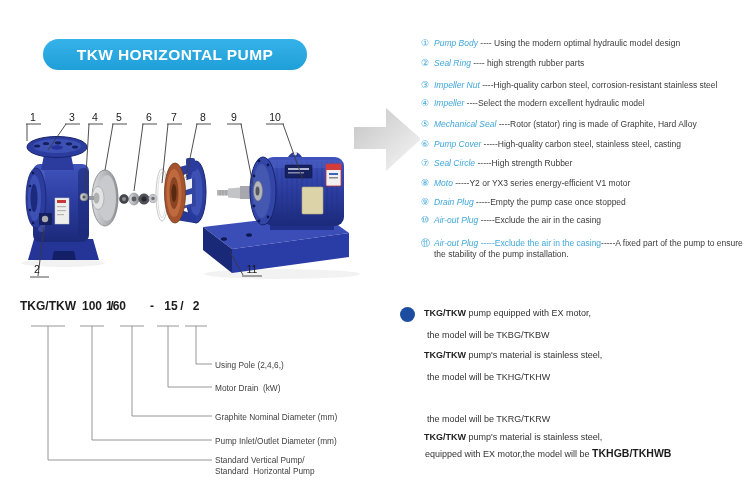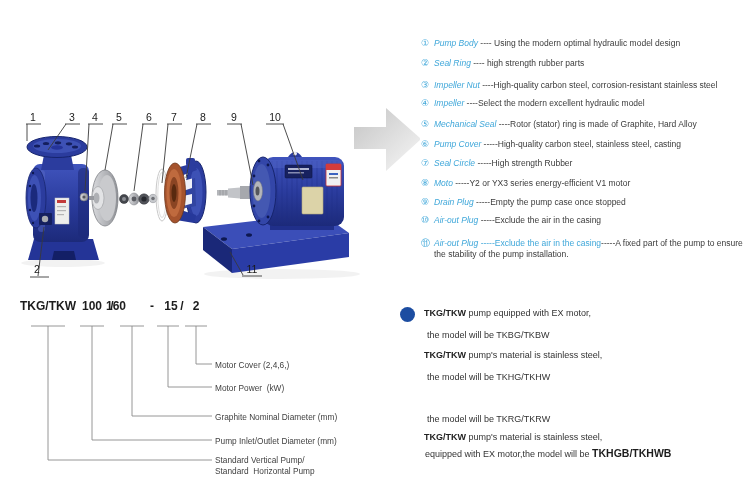--- a/index.html
+++ b/index.html
@@ -34,20 +34,23 @@
 
   svg{position:absolute;}
   .leader{stroke:#3a3a3a;stroke-width:.9;fill:none;}
   .pnumtxt{font-size:10.5px;fill:#1a1a1a;}
 </style>
 </head>
 <body>
 
 <div class="page">
 
+  <div class="banner">
+    <span>TKW HORIZONTAL PUMP</span>
+  </div>
 
   <svg style="left:0;top:90px;" width="420" height="205" viewBox="0 90 420 205">
     <defs>
       <linearGradient id="gBlue" x1="0" y1="0" x2="0" y2="1">
         <stop offset="0" stop-color="#4054bd"></stop>
           <stop offset=".5" stop-color="#2b3c9e"></stop>
           <stop offset="1" stop-color="#1c2a7a"></stop>
       </linearGradient>
       <linearGradient id="gSilver" x1="0" y1="0" x2="1" y2="0">
         <stop offset="0" stop-color="#dadbde"></stop>
@@ -264,22 +267,22 @@
   <span class="mtoken" style="left:196px">2</span>
 
   <svg style="left:0;top:315px;" width="420" height="170" viewBox="0 315 420 170">
     <path d="M31,326H65 M48,326V460H212
              M80,326H104 M92,326V440H212
              M120,326H144 M132,326V416H212
              M157,326H179 M168,326V387H212
              M185,326H207 M196,326V364H212" stroke="#8a8a8a" stroke-width="0.9" fill="none"></path>
   </svg>
 
-  <div class="mlabel" style="top:360px">Motor Cover (2,4,6,)</div>
-  <div class="mlabel" style="top:383px">Motor Power  (kW)</div>
+  <div class="mlabel" style="top:360px">Using Pole (2,4,6,)</div>
+  <div class="mlabel" style="top:383px">Motor Drain  (kW)</div>
   <div class="mlabel" style="top:412px">Graphite Nominal Diameter (mm)</div>
   <div class="mlabel" style="top:436px">Pump Inlet/Outlet Diameter (mm)</div>
   <div class="mlabel" style="top:455px">Standard Vertical Pump/</div>
   <div class="mlabel" style="top:466px">Standard  Horizontal Pump</div>
 
   <div class="bullet"></div>
   <div class="note-line" style="left:424px;top:308px"><span class="nb">TKG/TKW</span><span> pump equipped with EX motor,</span></div>
   <div class="note-line" style="left:427px;top:330px"><span class="nb"></span><span>the model will be TKBG/TKBW</span></div>
   <div class="note-line" style="left:424px;top:350px"><span class="nb">TKG/TKW</span><span> pump's material is stainless steel,</span></div>
   <div class="note-line" style="left:427px;top:372px"><span class="nb"></span><span>the model will be TKHG/TKHW</span></div>

